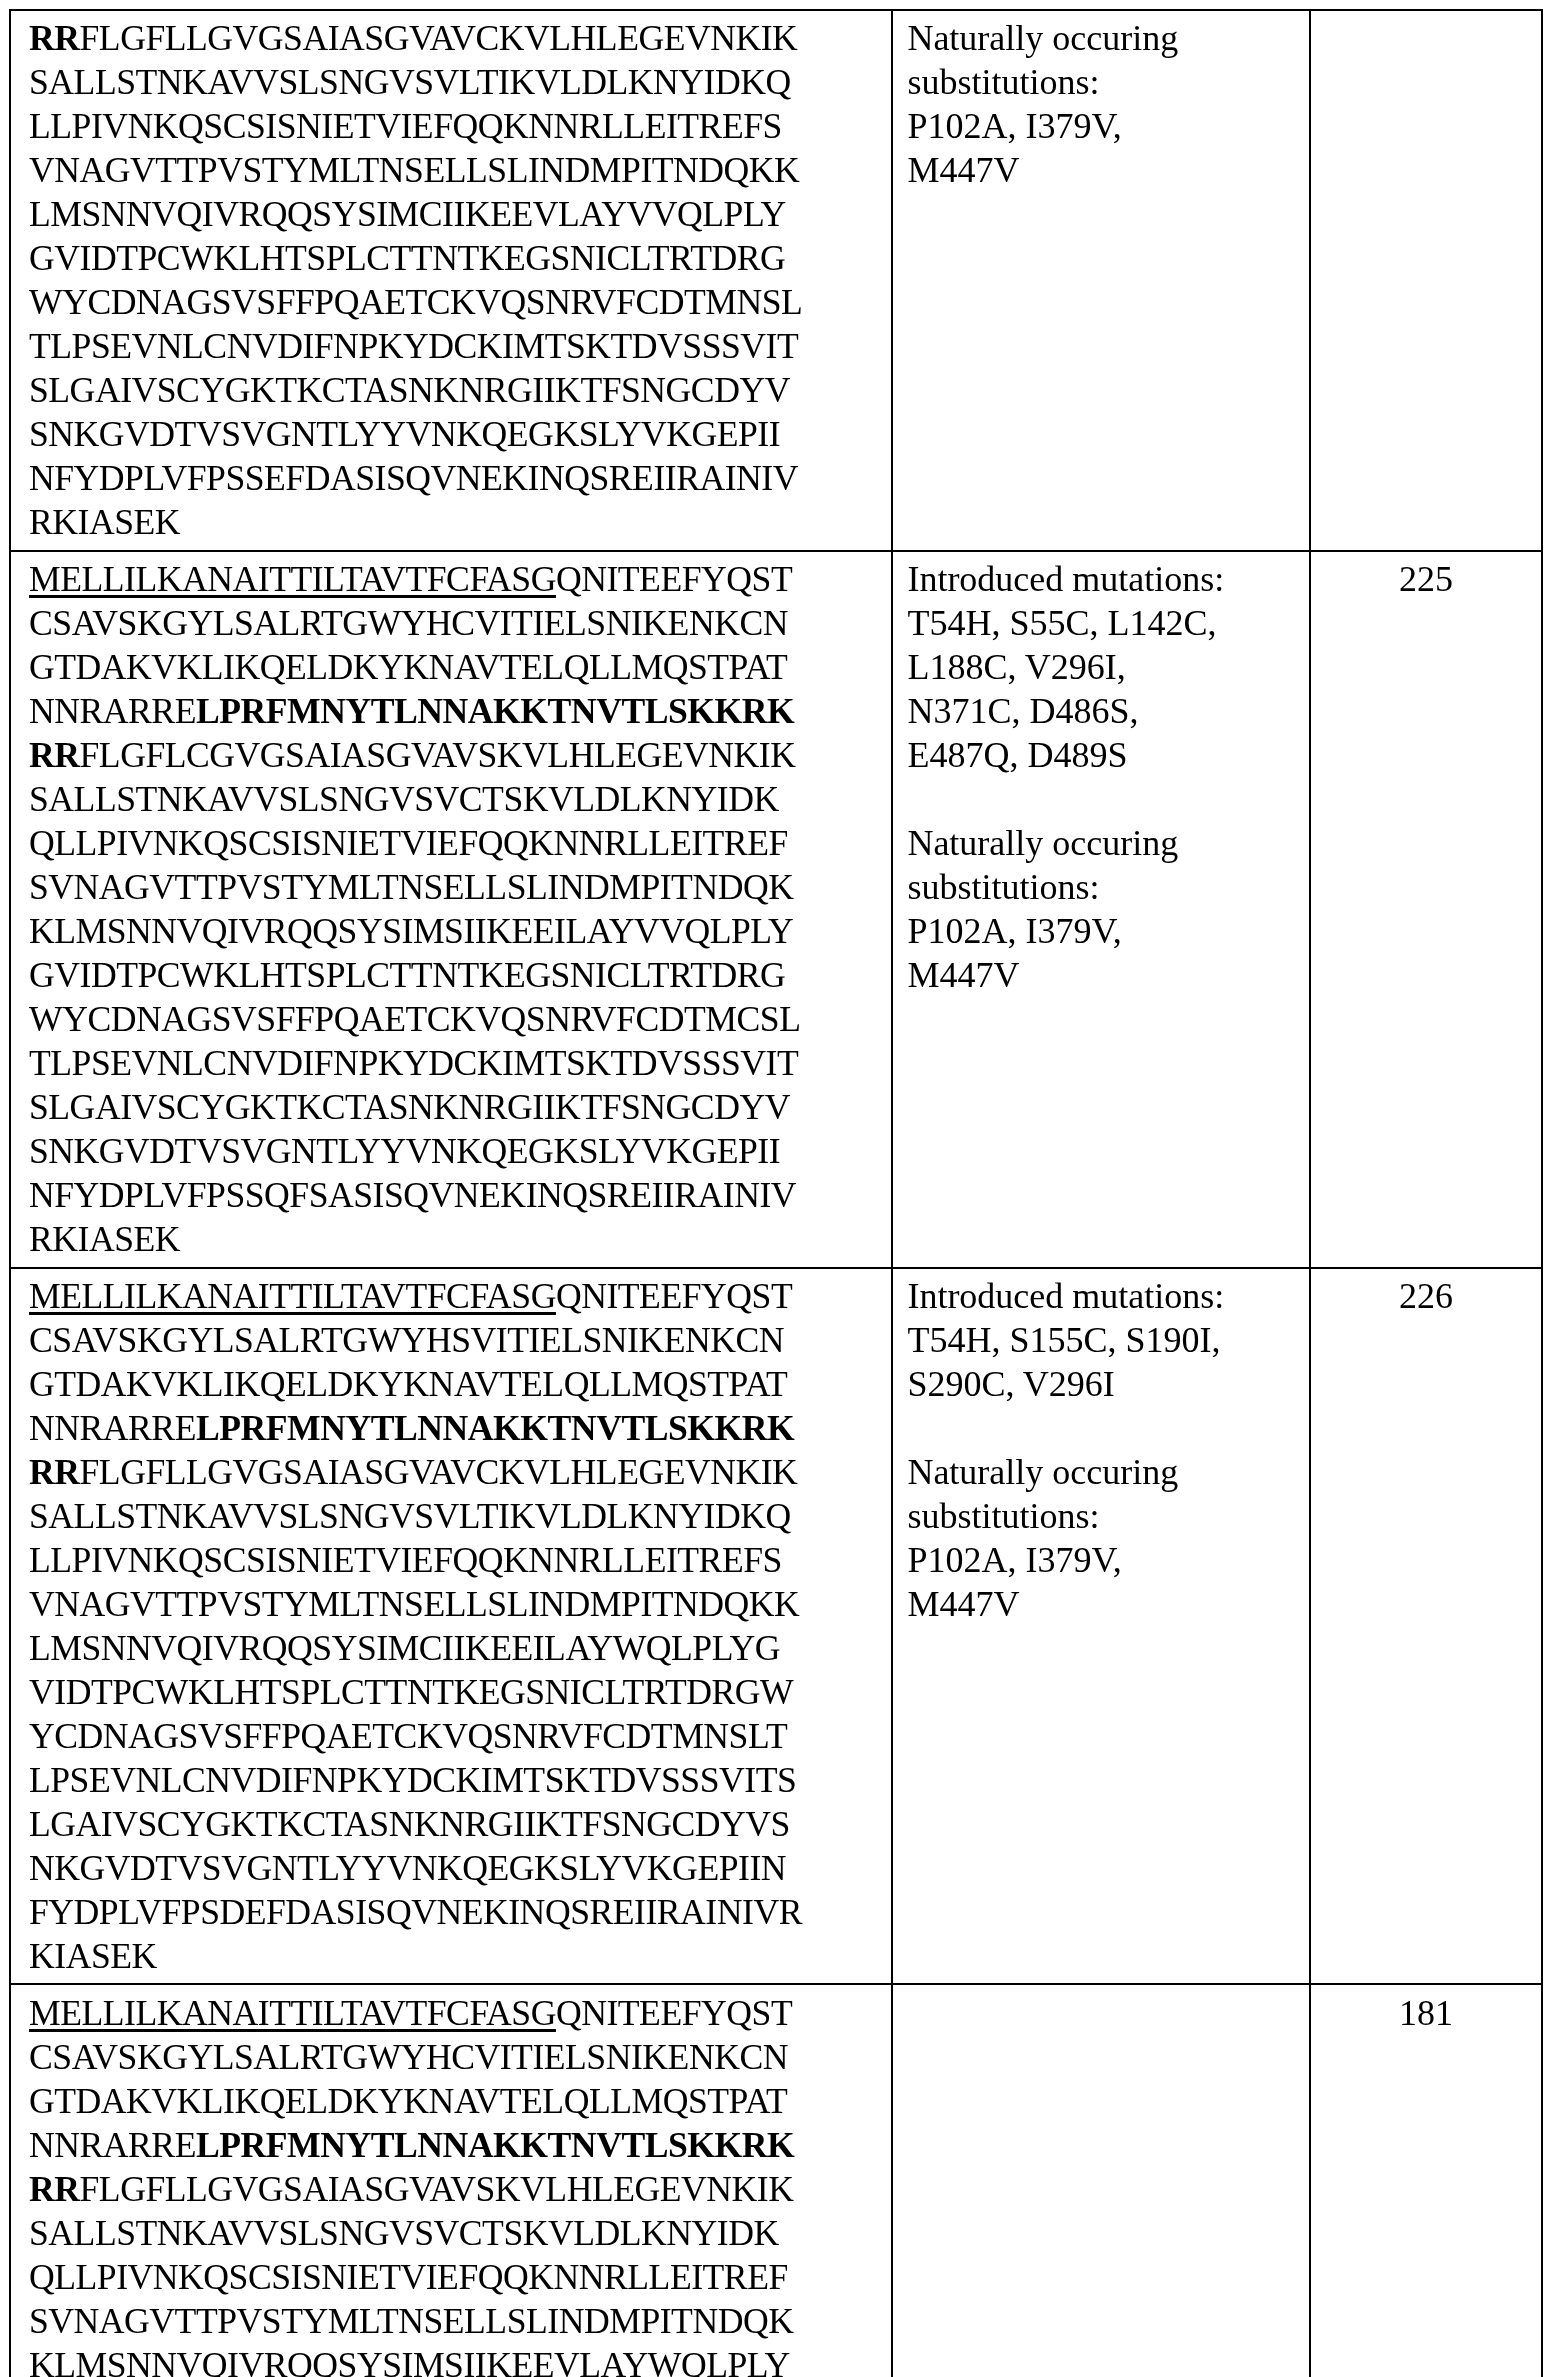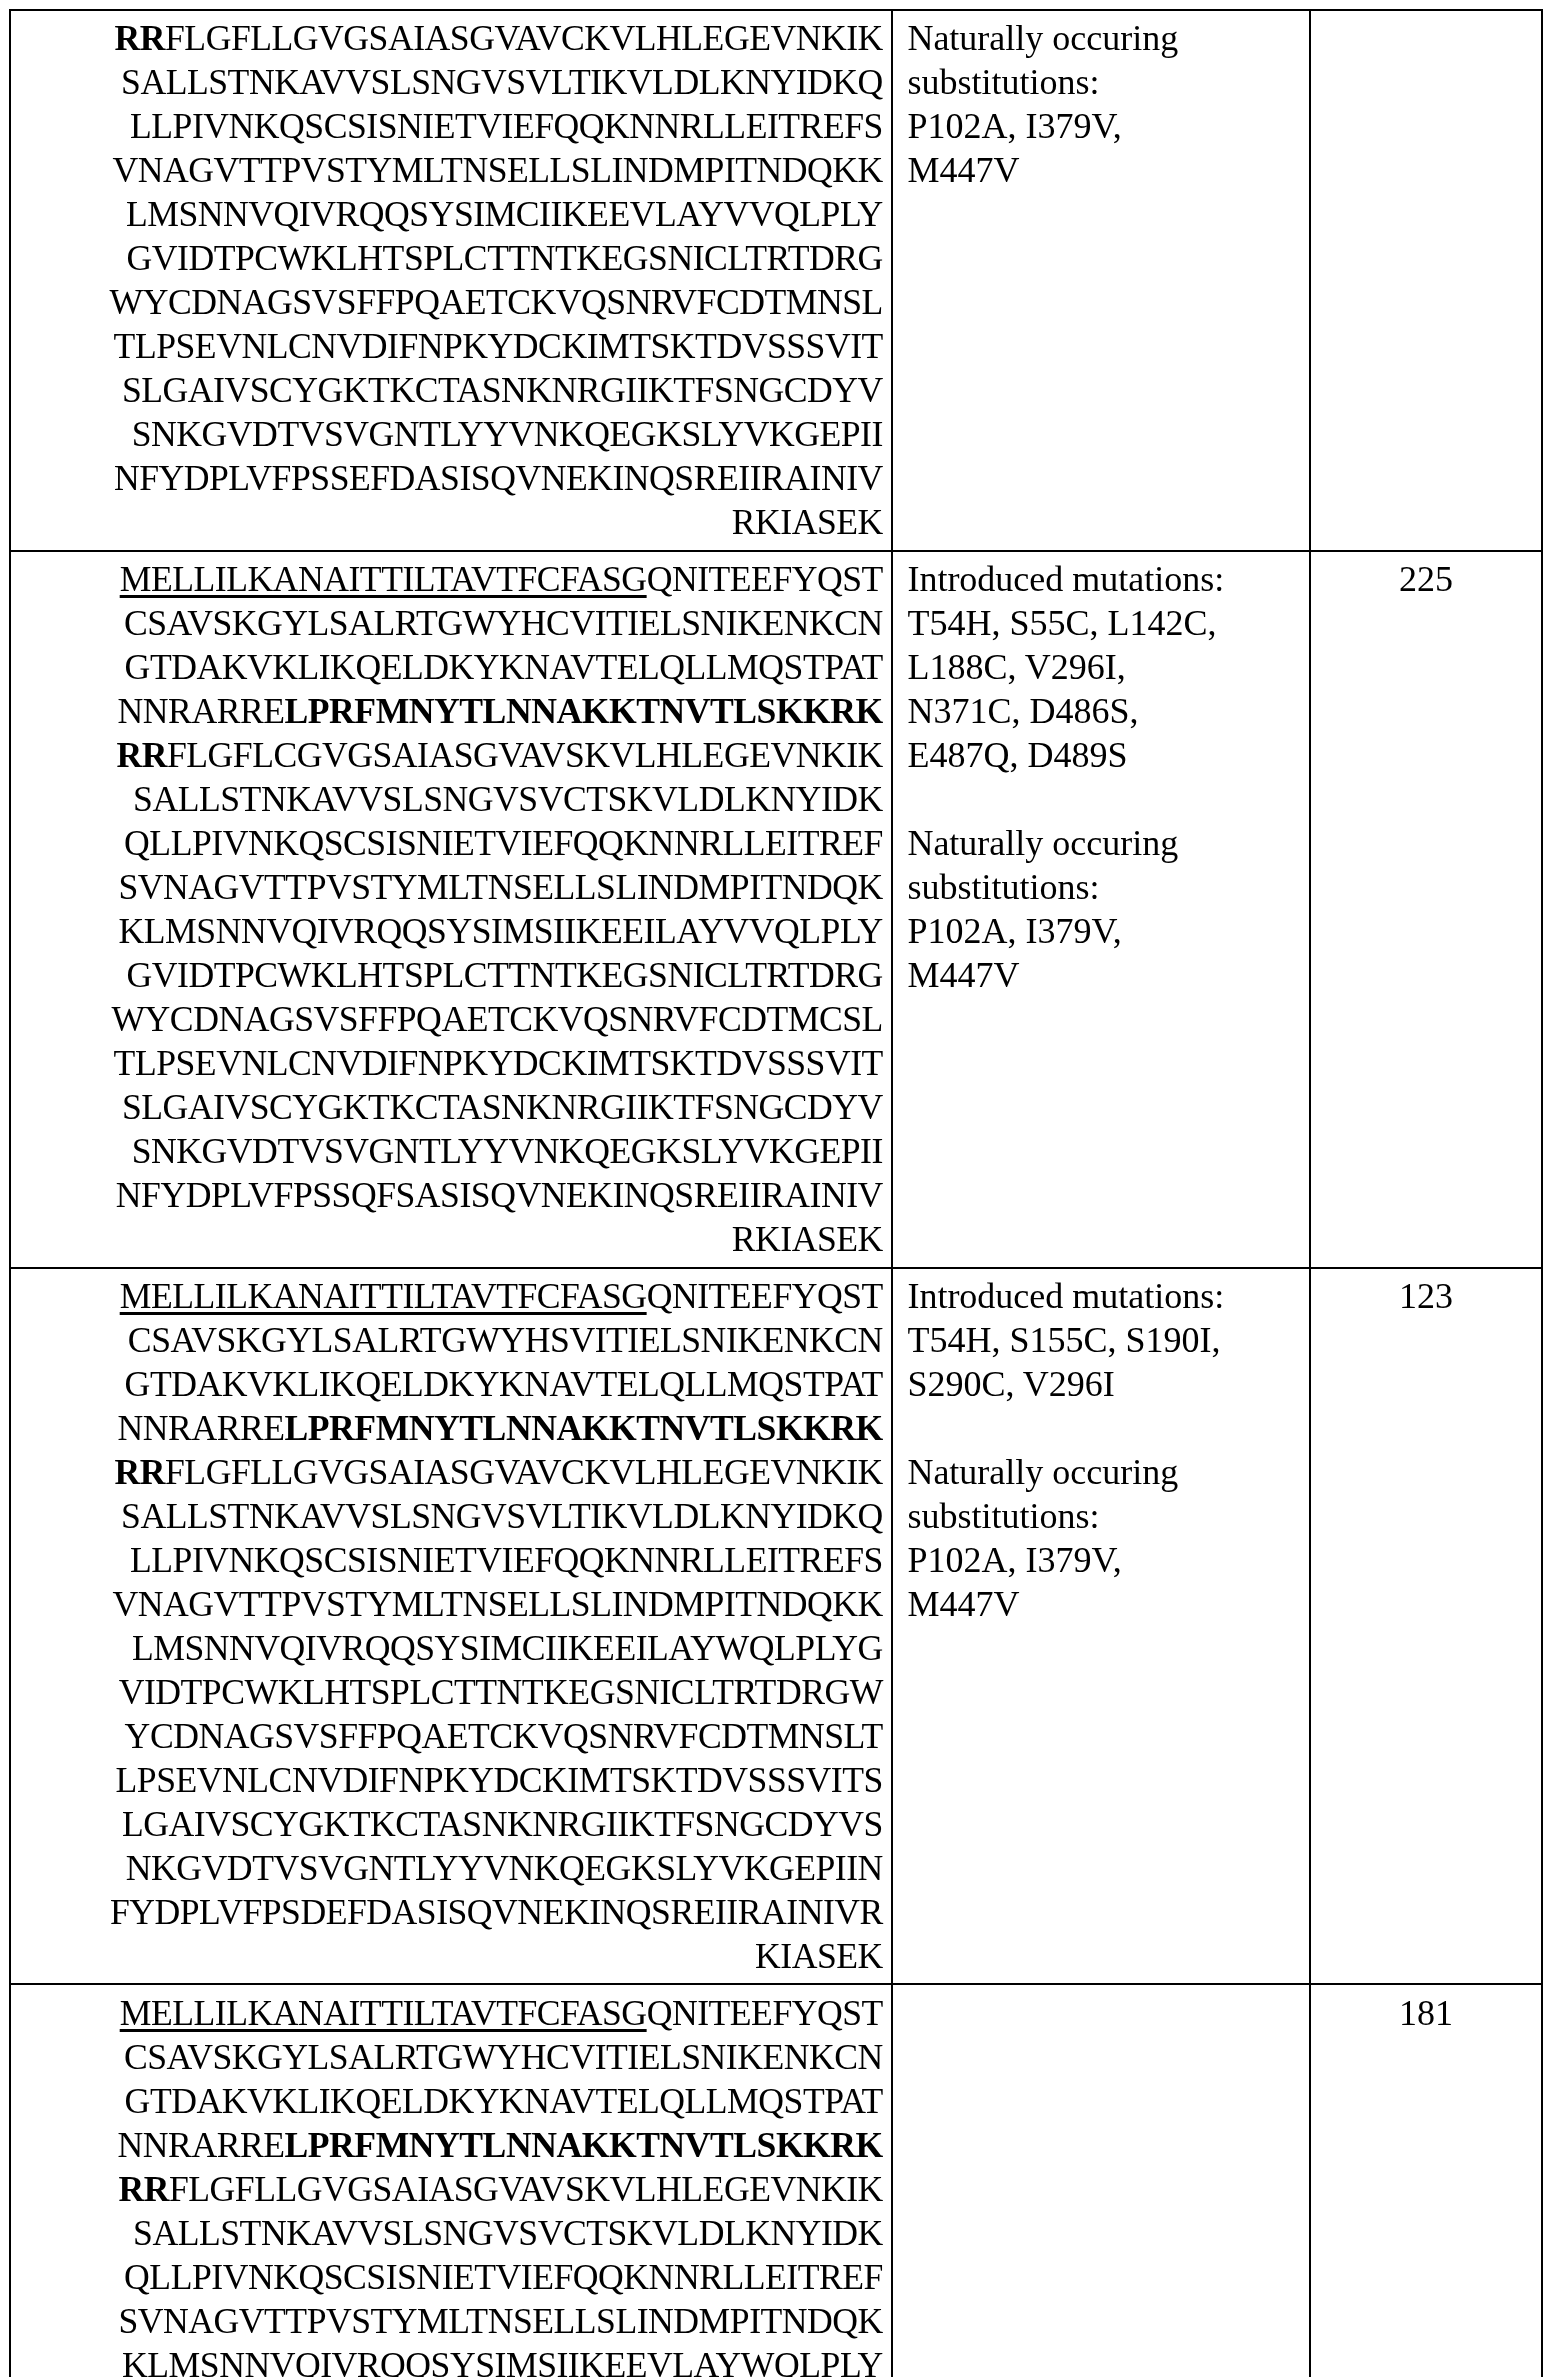--- a/index.html
+++ b/index.html
@@ -27,21 +27,20 @@
     border: 2.7px solid #000000;
     vertical-align: top;
     padding: 12px;
   }
   .col-seq { width: 882px; }
   .col-notes { width: 418px; }
   .col-id { width: 232px; }
 
   .seq-cell {
     padding: 5.4px 0 5.4px 18px !important;
-    text-align: right;
   }
   .seq-line {
     display: block;
     font-size: 36px;
     line-height: 44px;
     height: 44px;
     white-space: nowrap;
     letter-spacing: -0.5px;
     transform-origin: left center;
   }
@@ -159,21 +158,21 @@
       <td class="notes-cell">
           <span class="note-line">Introduced mutations:</span>
           <span class="note-line">T54H, S155C, S190I,</span>
           <span class="note-line">S290C, V296I</span>
           <span class="note-gap"></span>
           <span class="note-line">Naturally occuring</span>
           <span class="note-line">substitutions:</span>
           <span class="note-line">P102A, I379V,</span>
           <span class="note-line">M447V</span>
         </td>
-      <td class="id-cell"><span class="id-text">123</span></td>
+      <td class="id-cell"><span class="id-text">226</span></td>
     </tr>
     <tr style="height:438px">
       <td class="seq-cell">
           <span class="seq-line" style="transform: scaleX(0.990566);"><span class="u">MELLILKANAITTILTAVTFCFASG</span><span>QNITEEFYQST</span></span>
           <span class="seq-line" style="transform: scaleX(0.990566);"><span>CSAVSKGYLSALRTGWYHCVITIELSNIKENKCN</span></span>
           <span class="seq-line" style="transform: scaleX(0.990566);"><span>GTDAKVKLIKQELDKYKNAVTELQLLMQSTPAT</span></span>
           <span class="seq-line" style="transform: scaleX(0.990566);"><span>NNRARRE</span><span class="b ">LPRFMNYTLNNAKKTNVTLSKKRK</span></span>
           <span class="seq-line" style="transform: scaleX(0.990566);"><span class="b ">RR</span><span>FLGFLLGVGSAIASGVAVSKVLHLEGEVNKIK</span></span>
           <span class="seq-line" style="transform: scaleX(0.990566);"><span>SALLSTNKAVVSLSNGVSVCTSKVLDLKNYIDK</span></span>
           <span class="seq-line" style="transform: scaleX(0.990566);"><span>QLLPIVNKQSCSISNIETVIEFQQKNNRLLEITREF</span></span>

